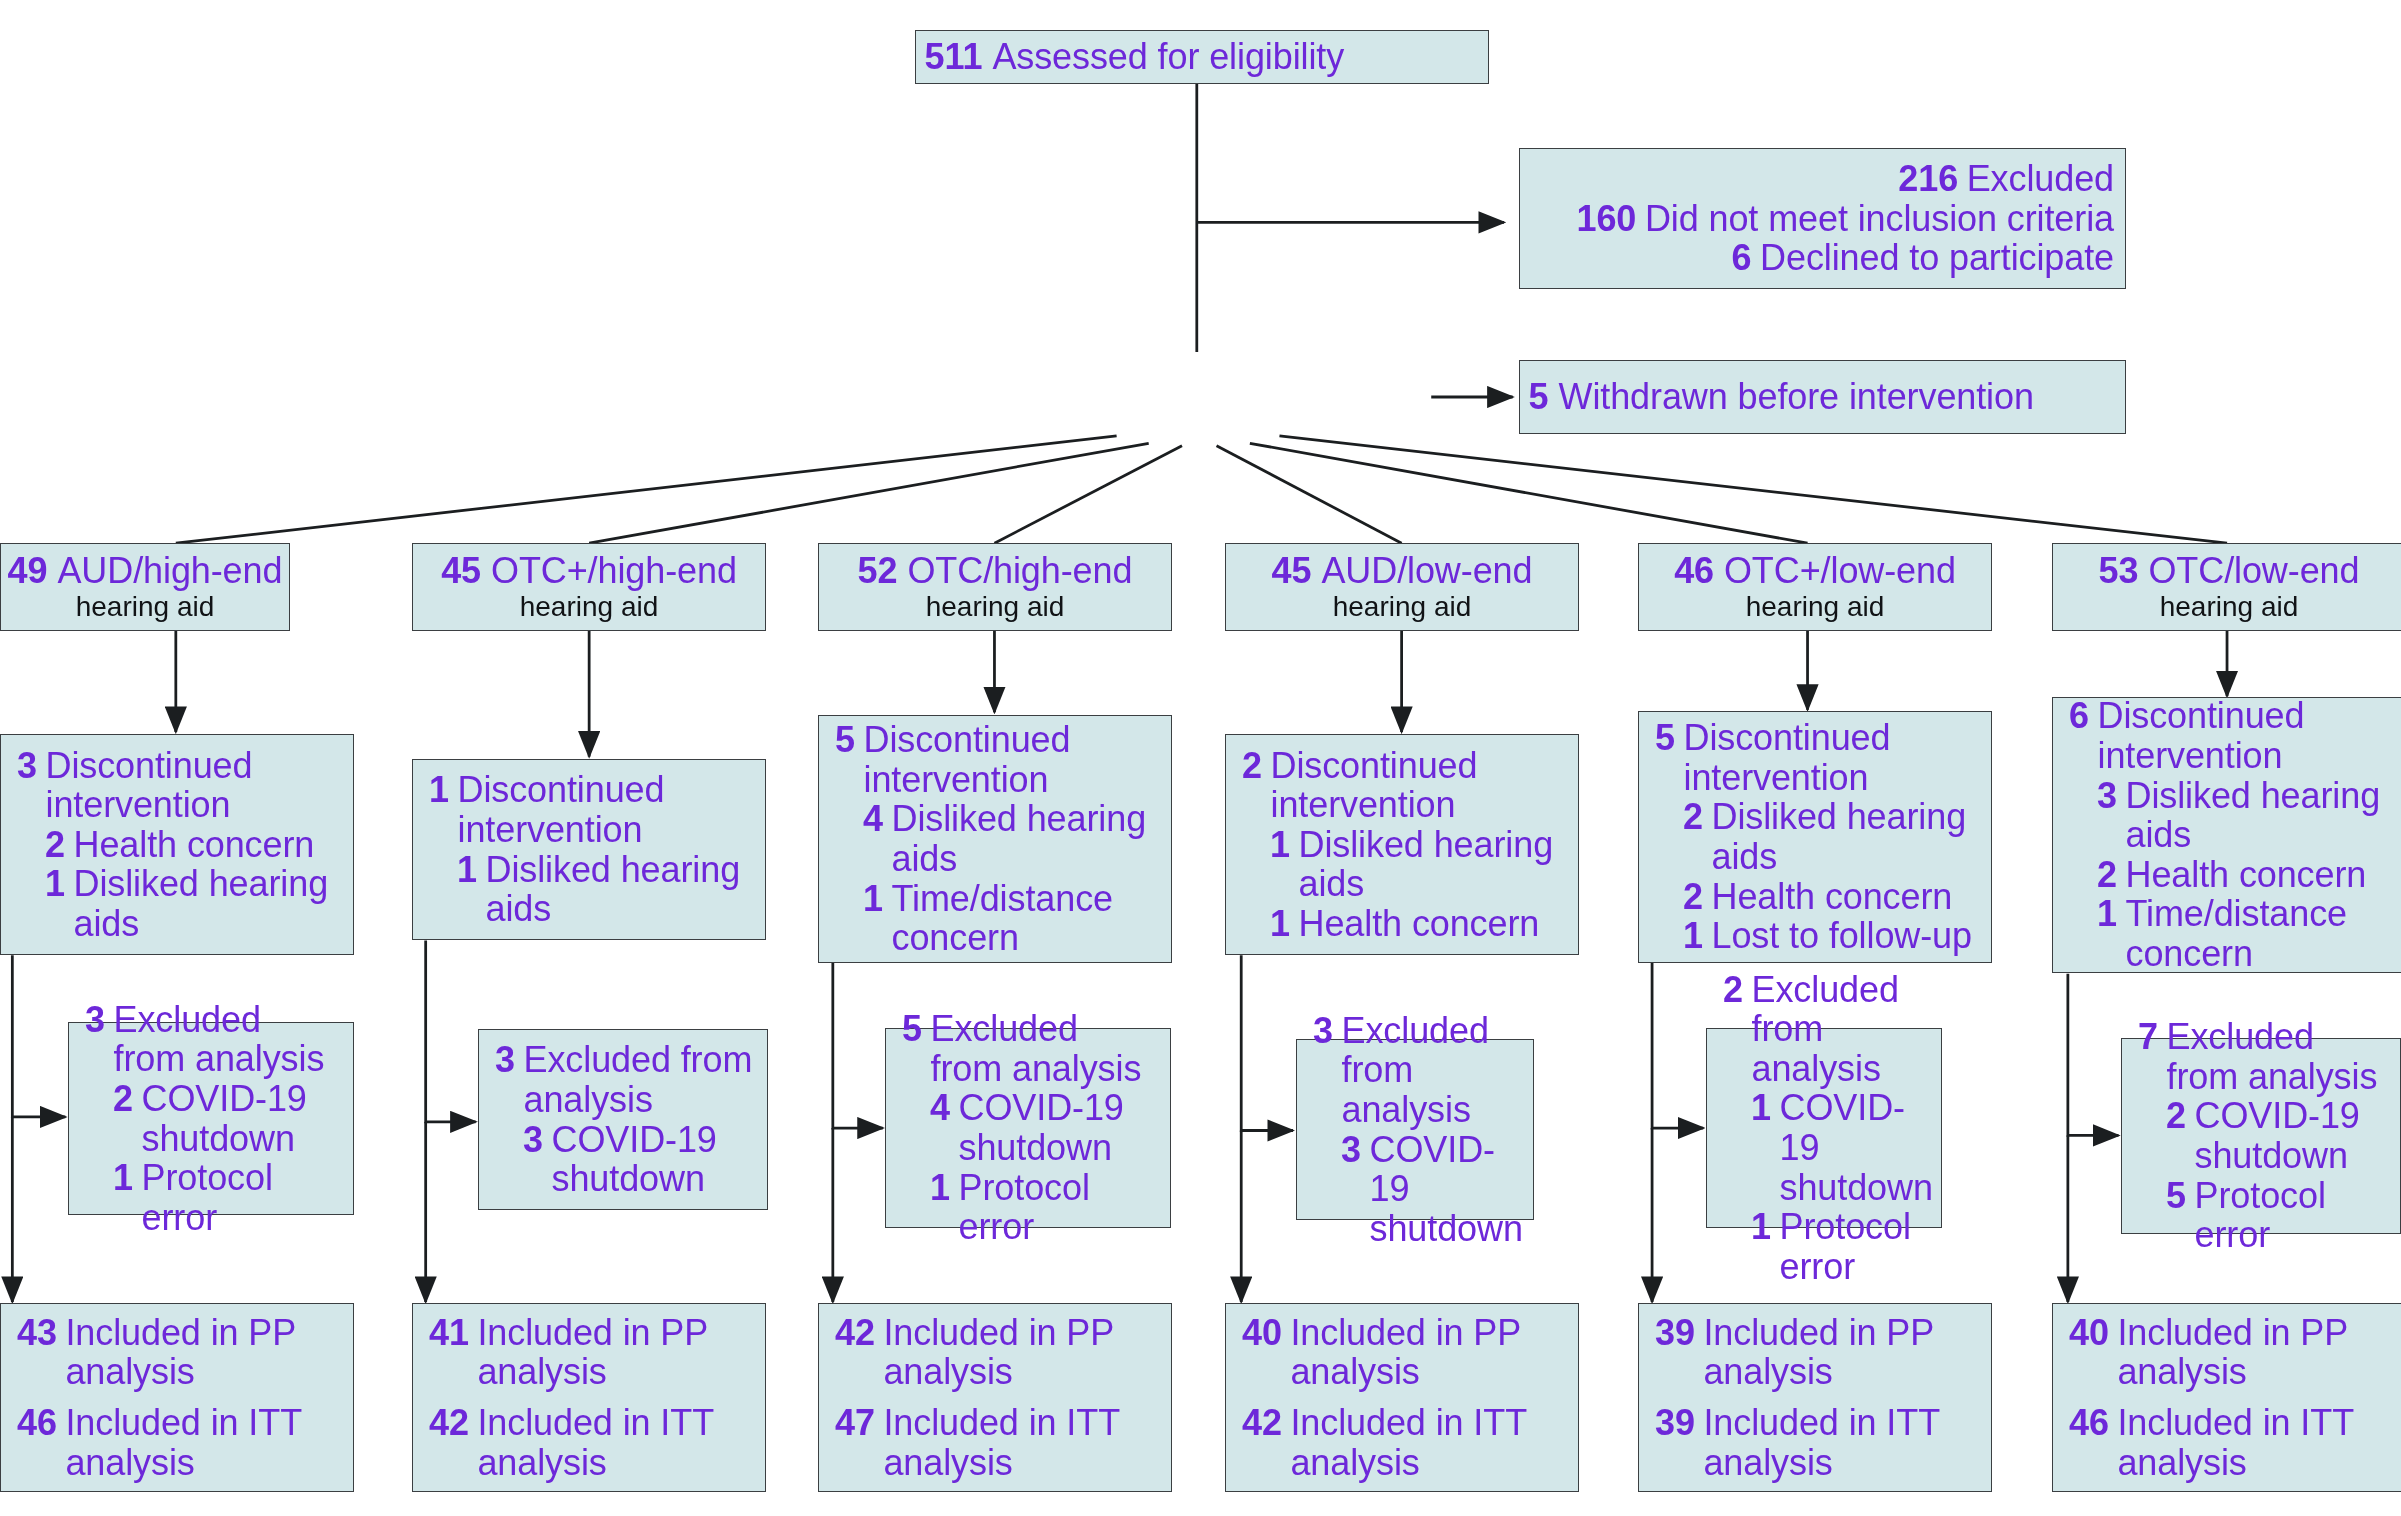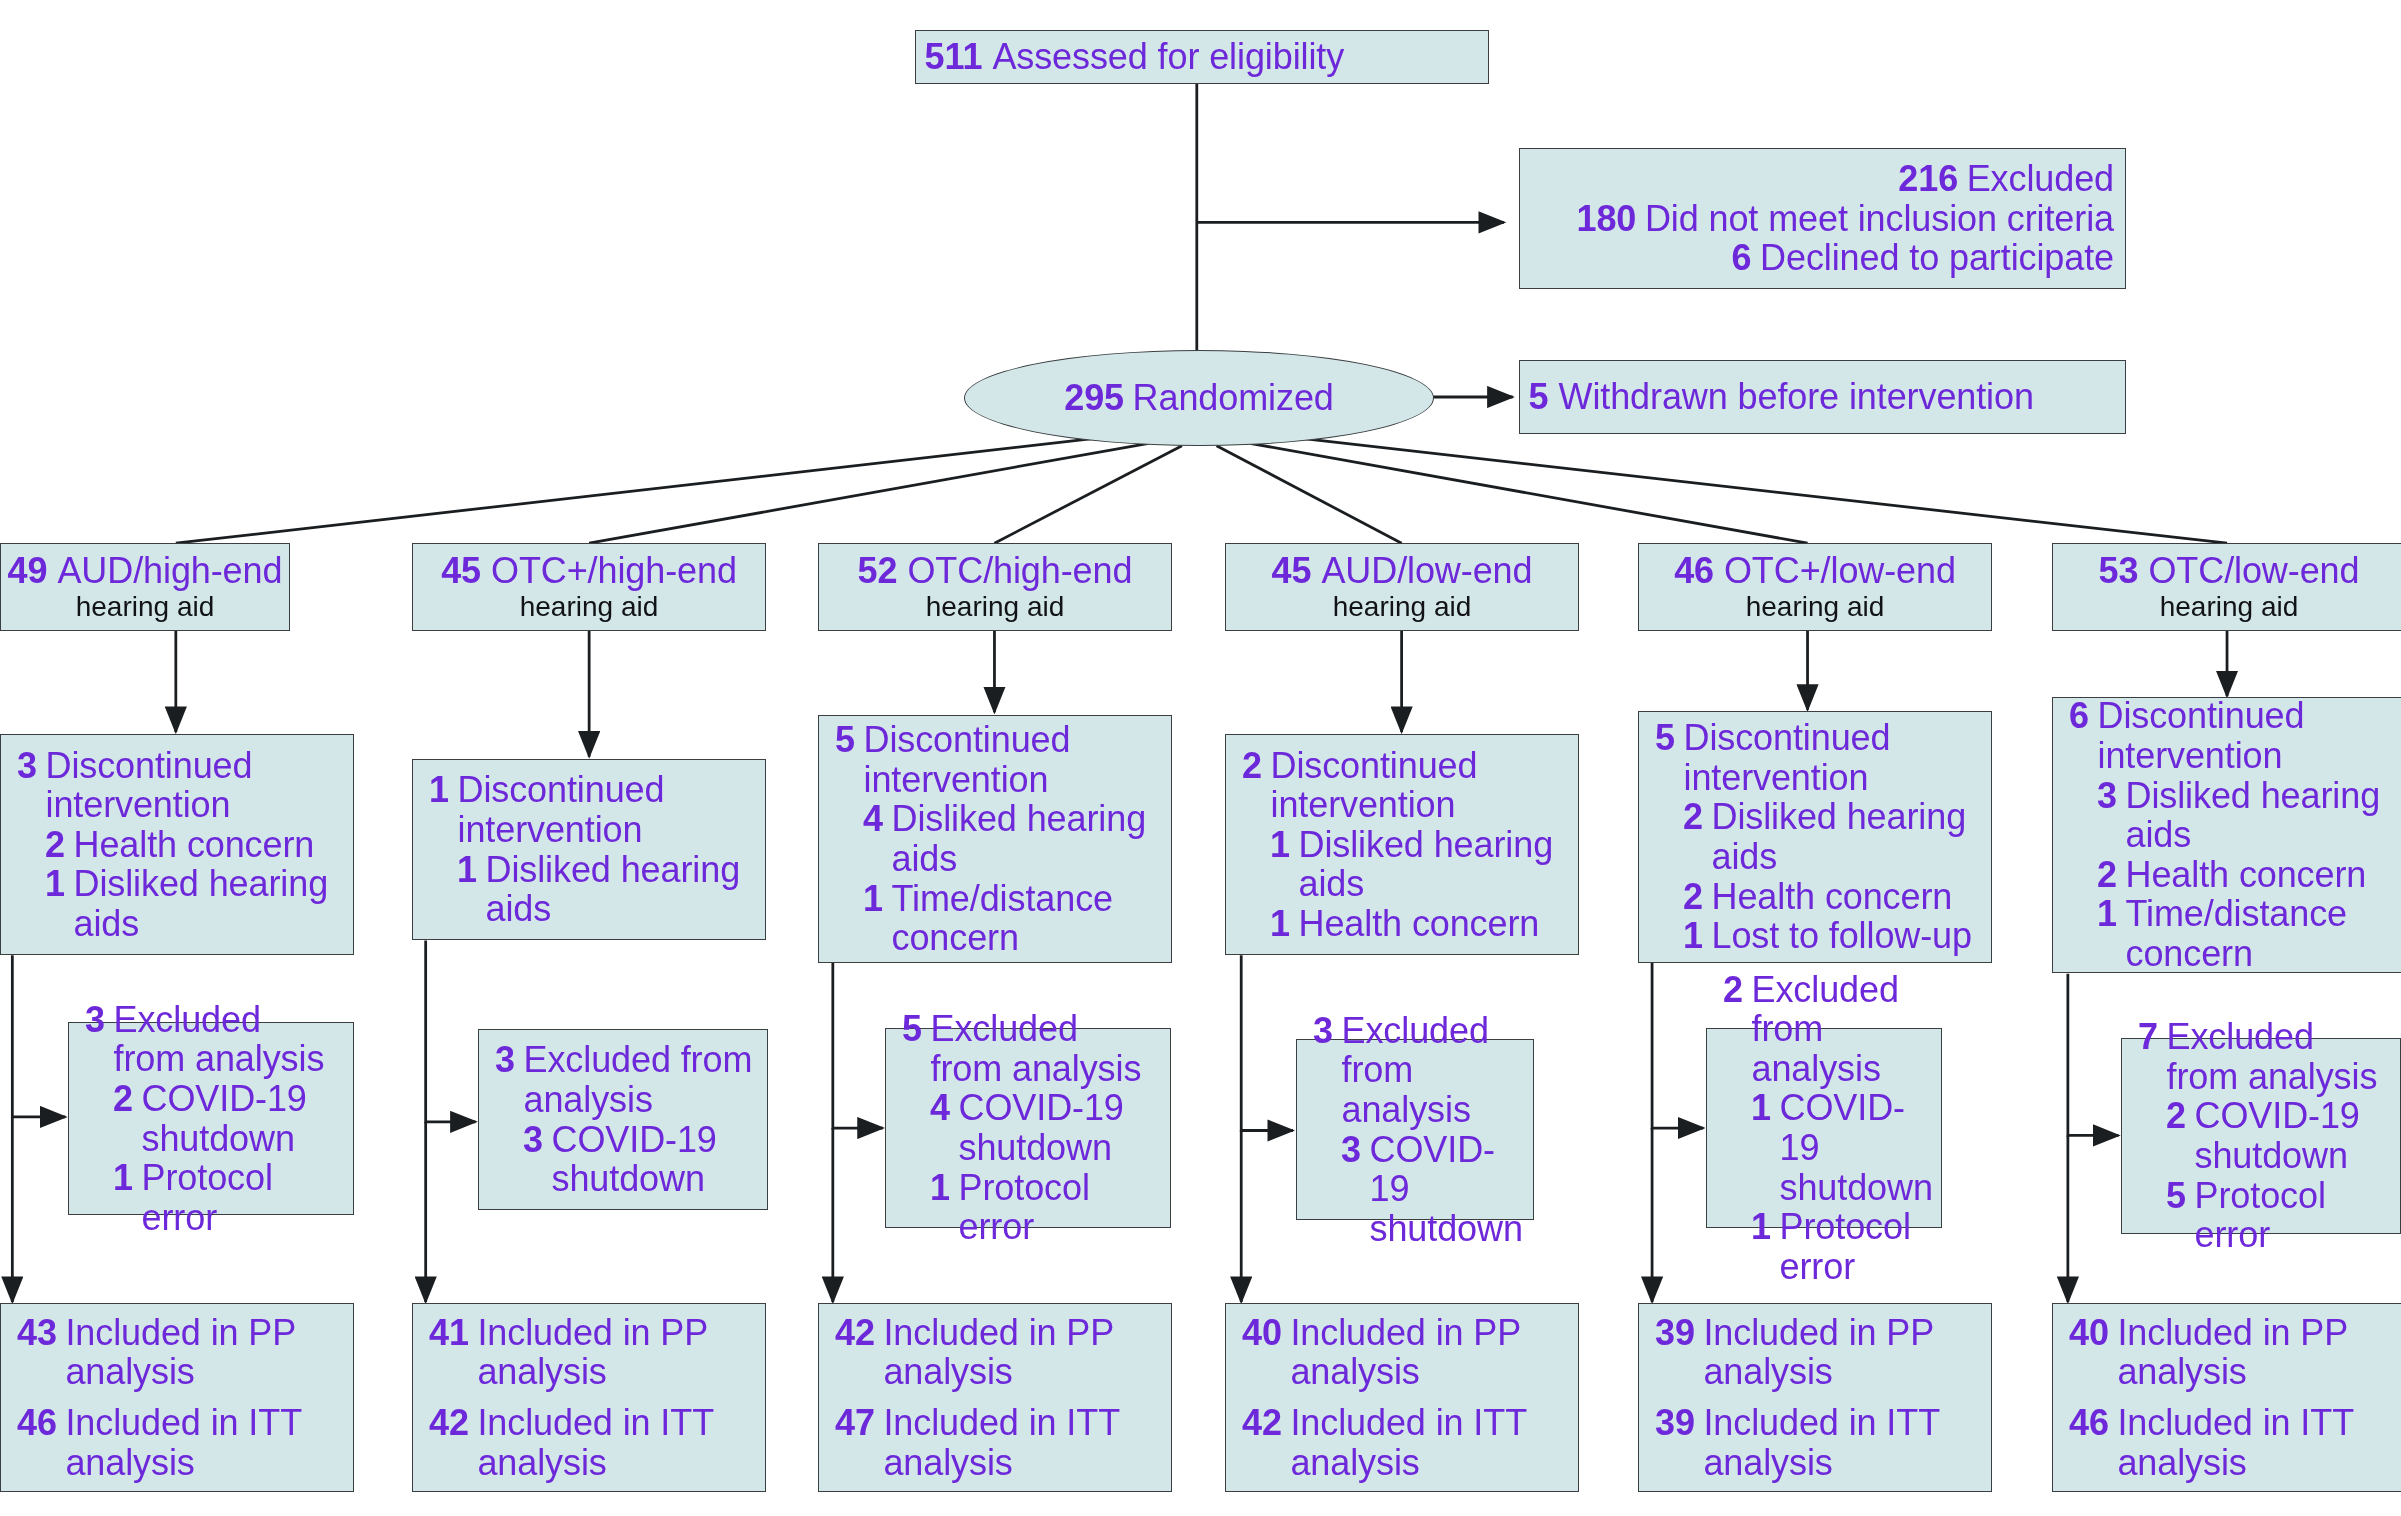--- a/index.html
+++ b/index.html
@@ -110,35 +110,29 @@
       <span class="t">Assessed for eligibility</span>
     </div>
   </div>
 
   <div class="node pad" style="left:1519px;top:148px;width:607px;height:141px;align-items:flex-end;">
     <div class="line lvl0">
       <span class="n">216</span>
       <span class="t">Excluded</span>
     </div>
     <div class="line lvl1">
-      <span class="n">180</span>
+      <span class="n">160</span>
       <span class="t">Did not meet inclusion criteria</span>
     </div>
     <div class="line lvl1" style="padding-left:79px;">
       <span class="n">6</span>
       <span class="t">Declined to participate</span>
     </div>
   </div>
 
-  <div class="node ell" style="left:964px;top:350px;width:470px;height:96px;">
-    <div class="line">
-      <span class="n">295</span>
-      <span class="t">Randomized</span>
-    </div>
-  </div>
 
   <div class="node padc" style="left:1519px;top:360px;width:607px;height:74px;">
     <div class="line center">
       <span class="n">5</span>
       <span class="t">Withdrawn before intervention</span>
     </div>
   </div>
 
   <div class="node hdr padc" style="left:0px;top:543px;width:290px;height:88px;">
     <div class="line center">

